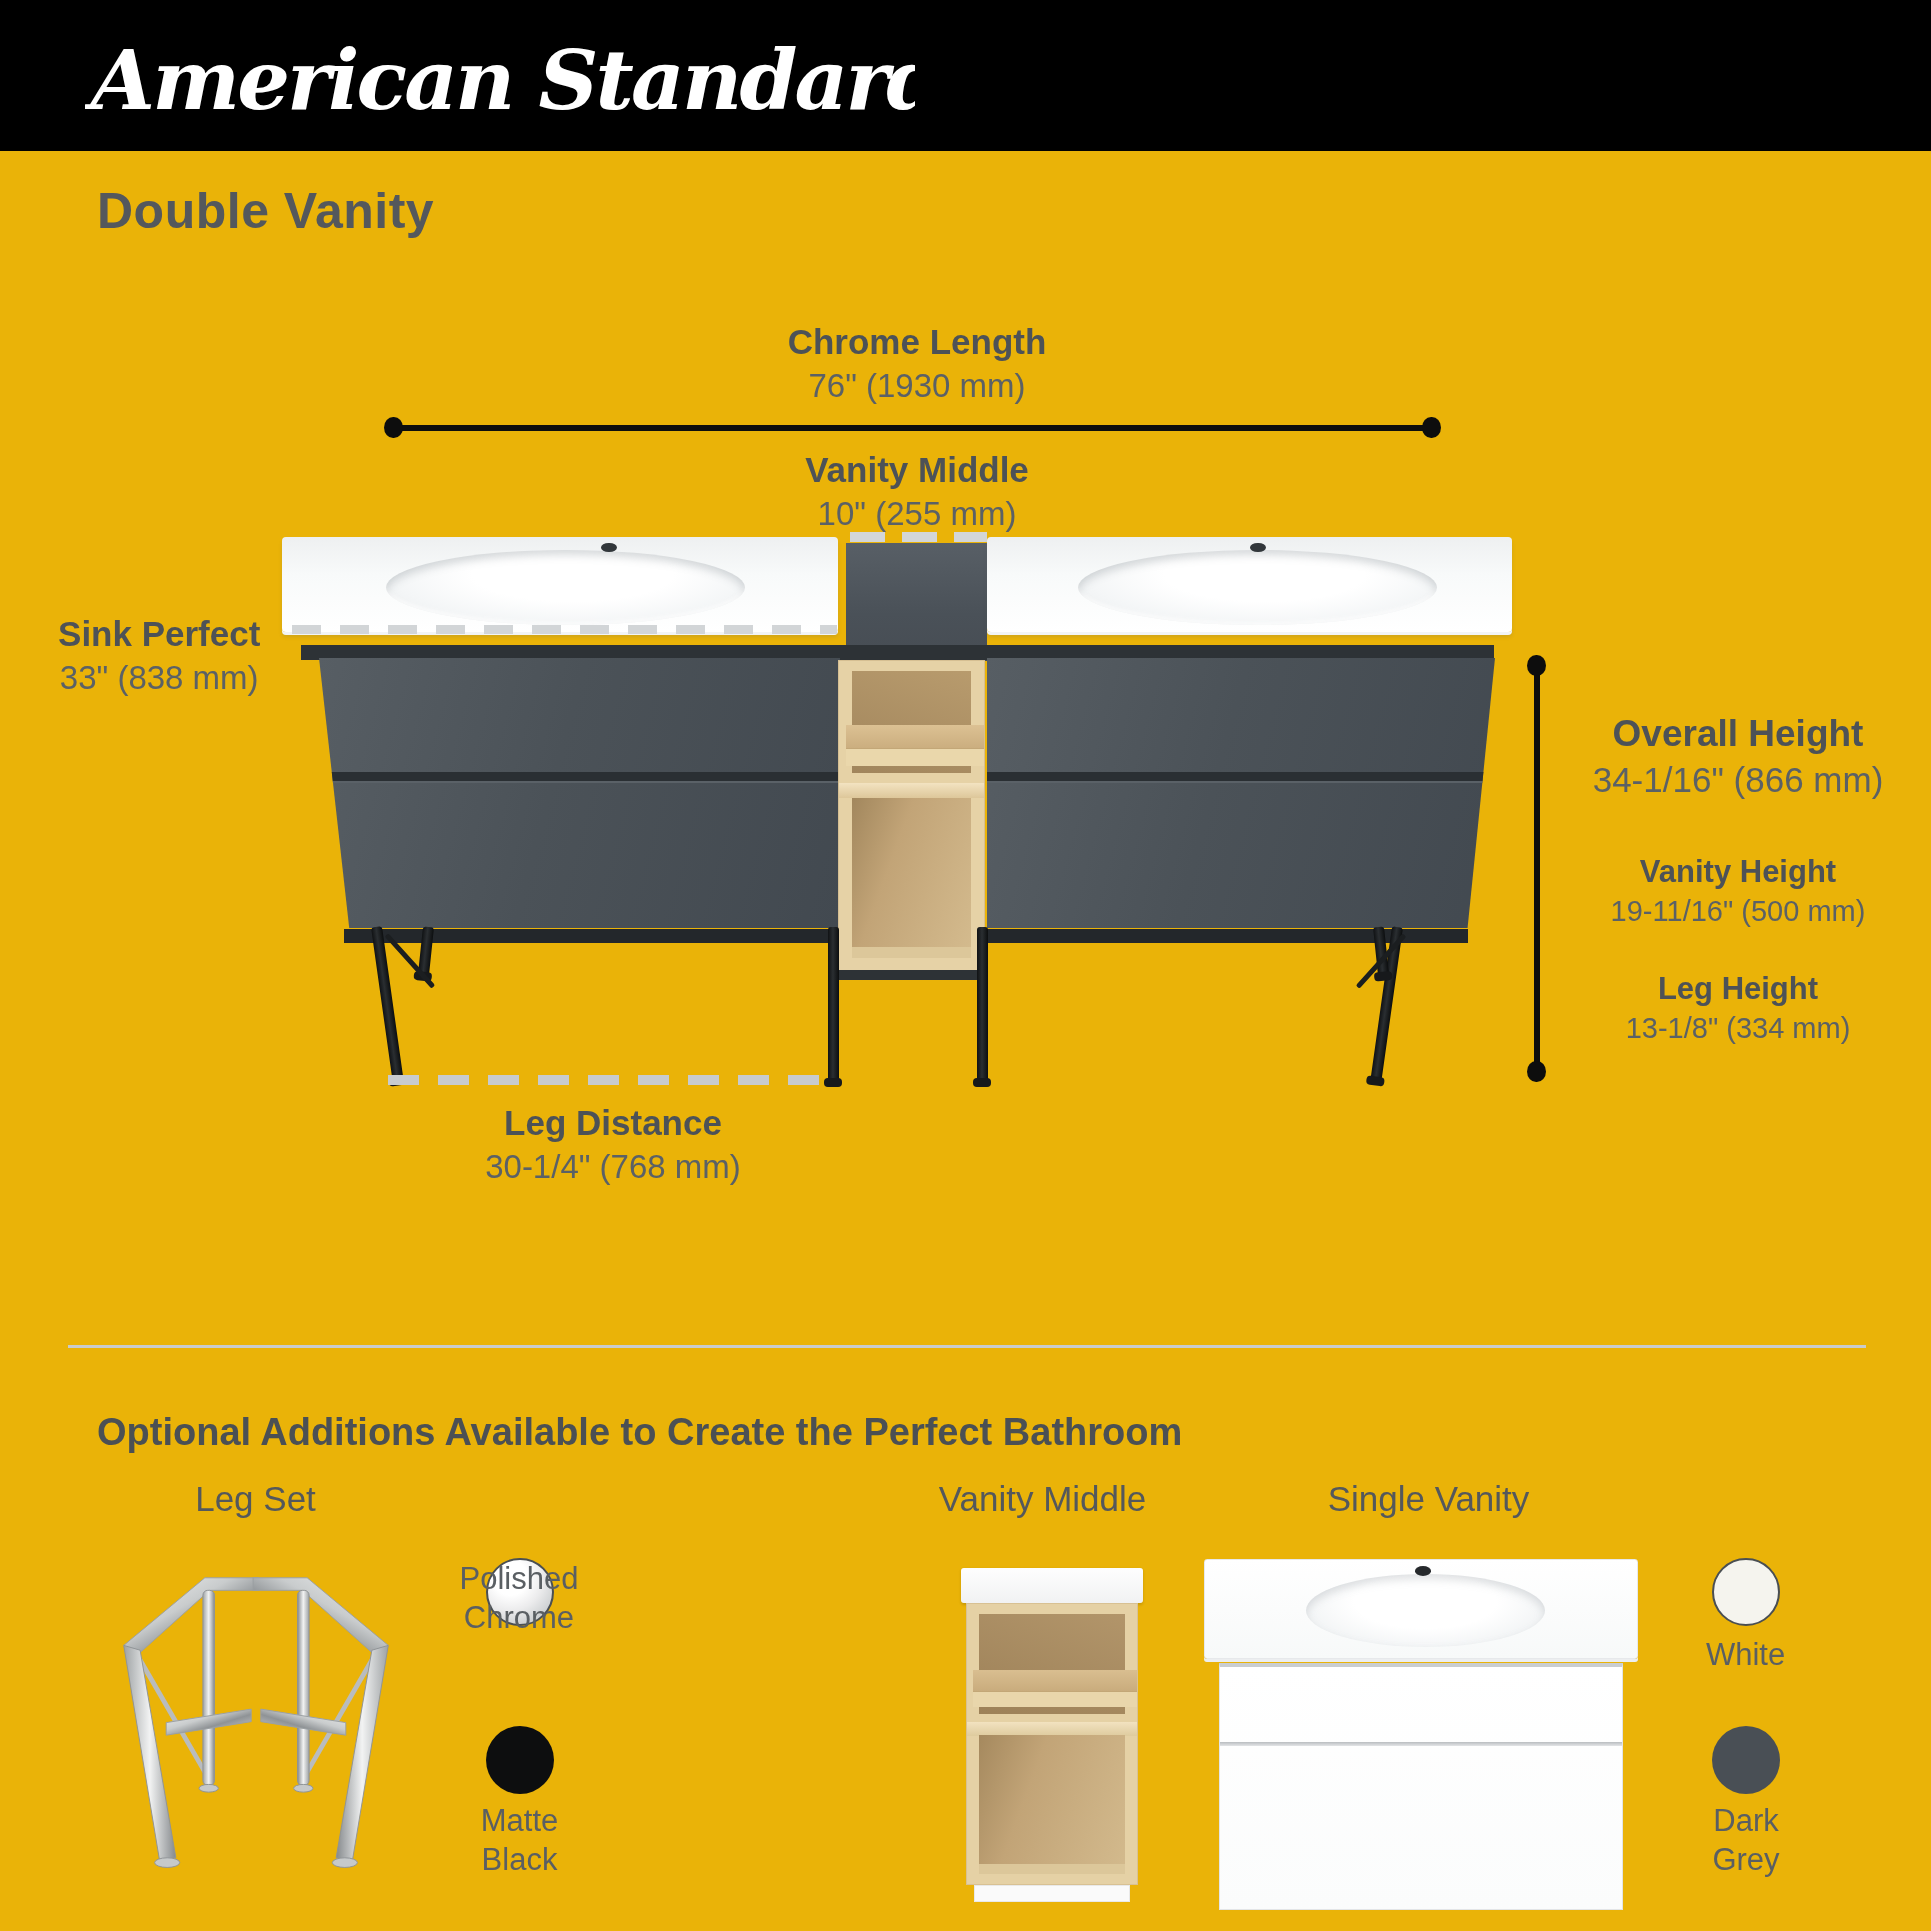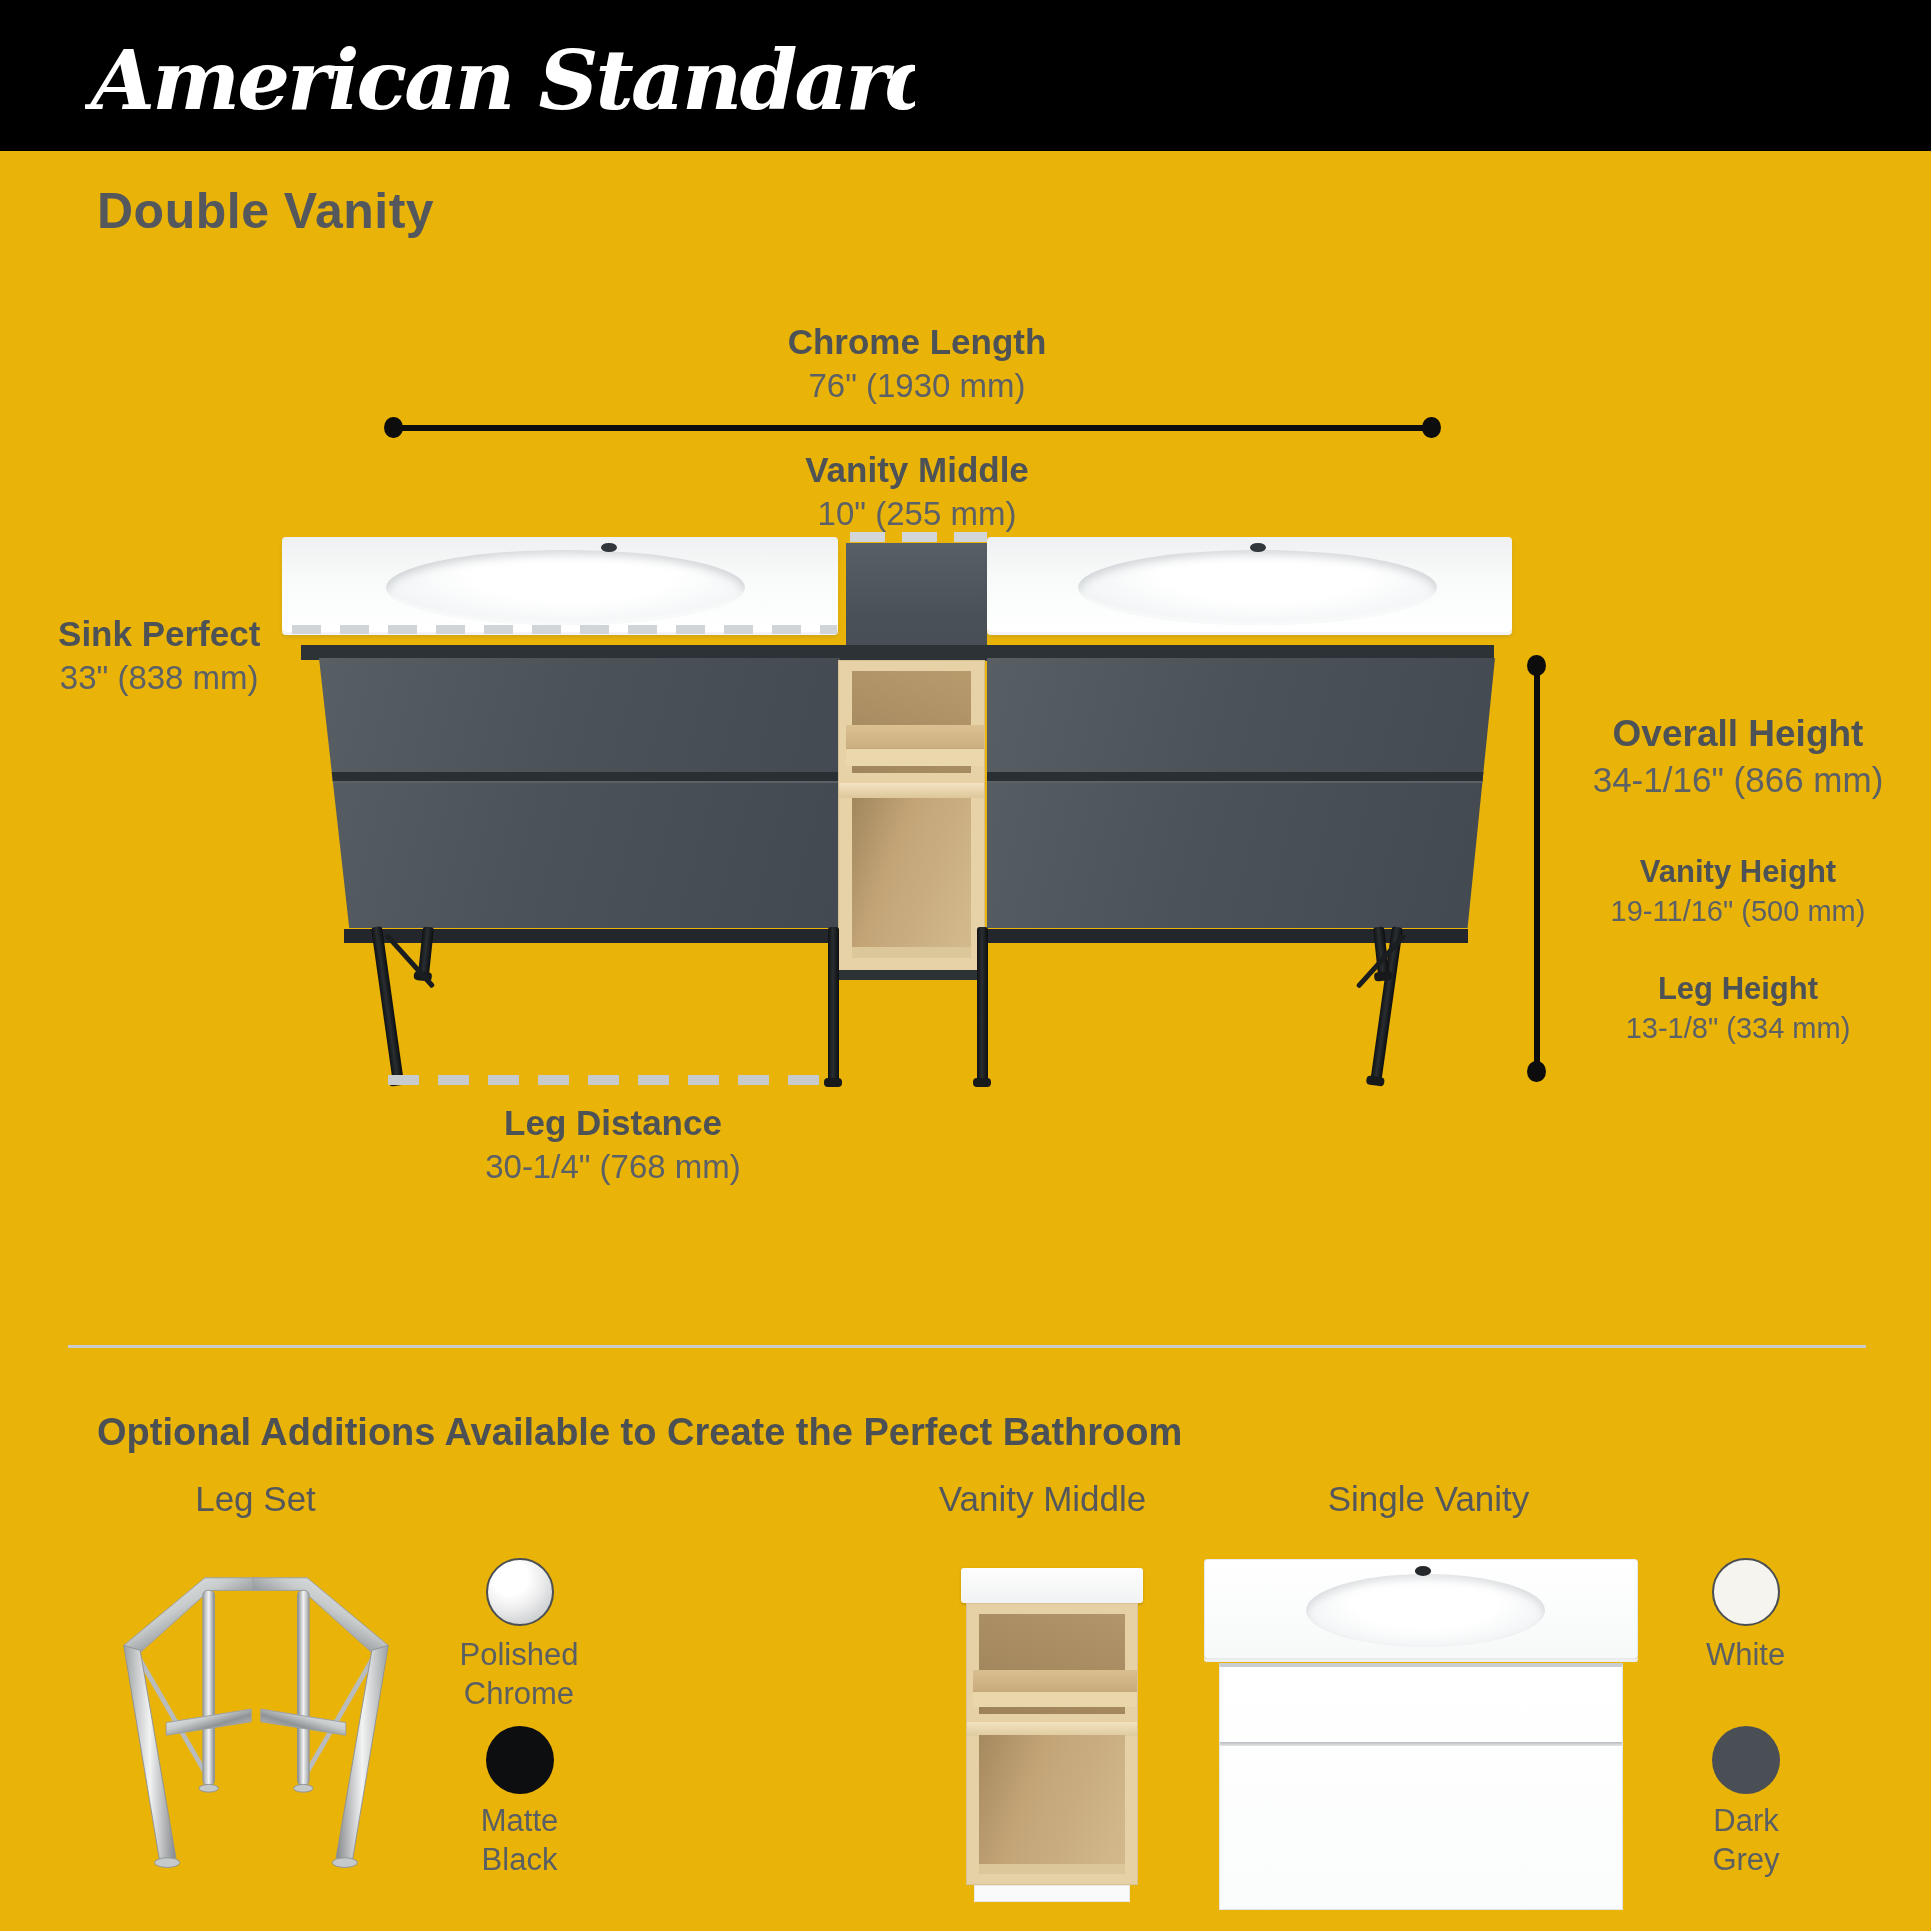--- a/index.html
+++ b/index.html
@@ -111,21 +111,21 @@
 
   .legset-svg{position:absolute;left:116px;top:1543px;}
 
   .swatch{position:absolute;width:68px;height:68px;border-radius:50%;}
   .swatch.chrome{left:486px;top:1558px;border:2.9px solid #4a4f53;box-sizing:border-box;
      background:radial-gradient(circle at 35% 28%,#ffffff 28%,#ececed 52%,#cdd0d2 78%,#b4b7b9 100%);}
   .swatch.black{left:486px;top:1726px;background:#0d0e0f;}
   .swatch.white{left:1712px;top:1558px;border:2.9px solid #4a4f53;box-sizing:border-box;background:#f5f4ee;}
   .swatch.grey{left:1712px;top:1726px;background:#494f55;}
   .swatch-label{position:absolute;text-align:center;font-size:31px;line-height:1.25;color:#5a5f63;}
-  .swatch-label.chrome{left:437px;top:1636px;width:164px;}
+  .swatch-label.chrome{left:437px;top:1560px;width:164px;}
   .swatch-label.black{left:447px;top:1802px;width:145px;}
   .swatch-label.white{left:1649px;top:1636px;width:193px;}
   .swatch-label.grey{left:1693px;top:1802px;width:106px;}
 
   
   .wopt{position:absolute;left:966px;top:1568px;width:172px;height:334px;}
   .wopt-top{position:absolute;left:-4.8px;right:-4.8px;top:0;height:35px;background:linear-gradient(#fefefe,#f1f2f3);
      border-radius:2.9px;box-shadow:0 1.9px 2.9px rgba(0,0,0,.15);}
   .wopt-body{position:absolute;left:0;right:0;top:35px;bottom:17.4px;background:#e5d1a5;
      border:1px solid #d8c193;box-sizing:border-box;}

